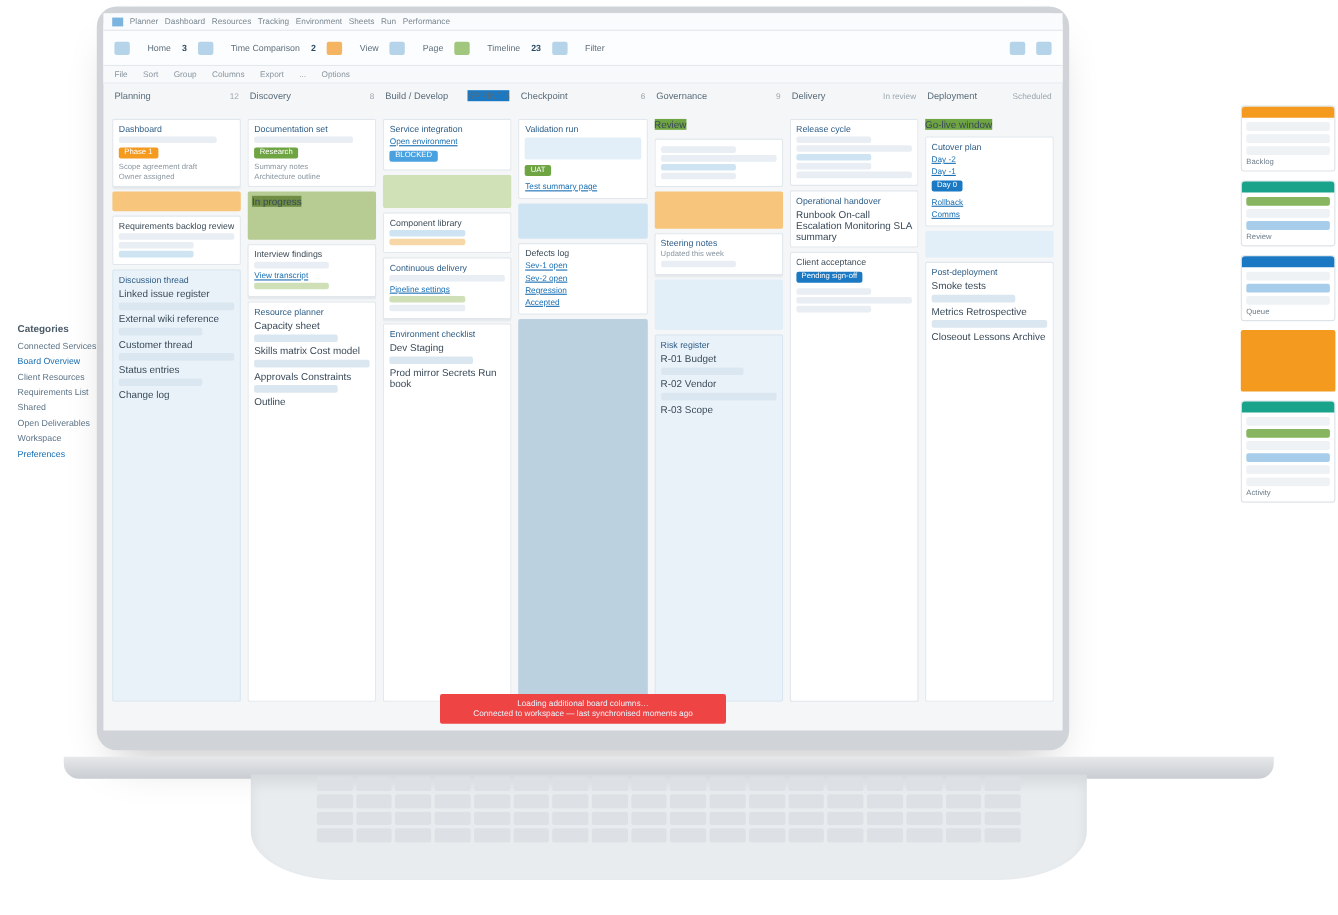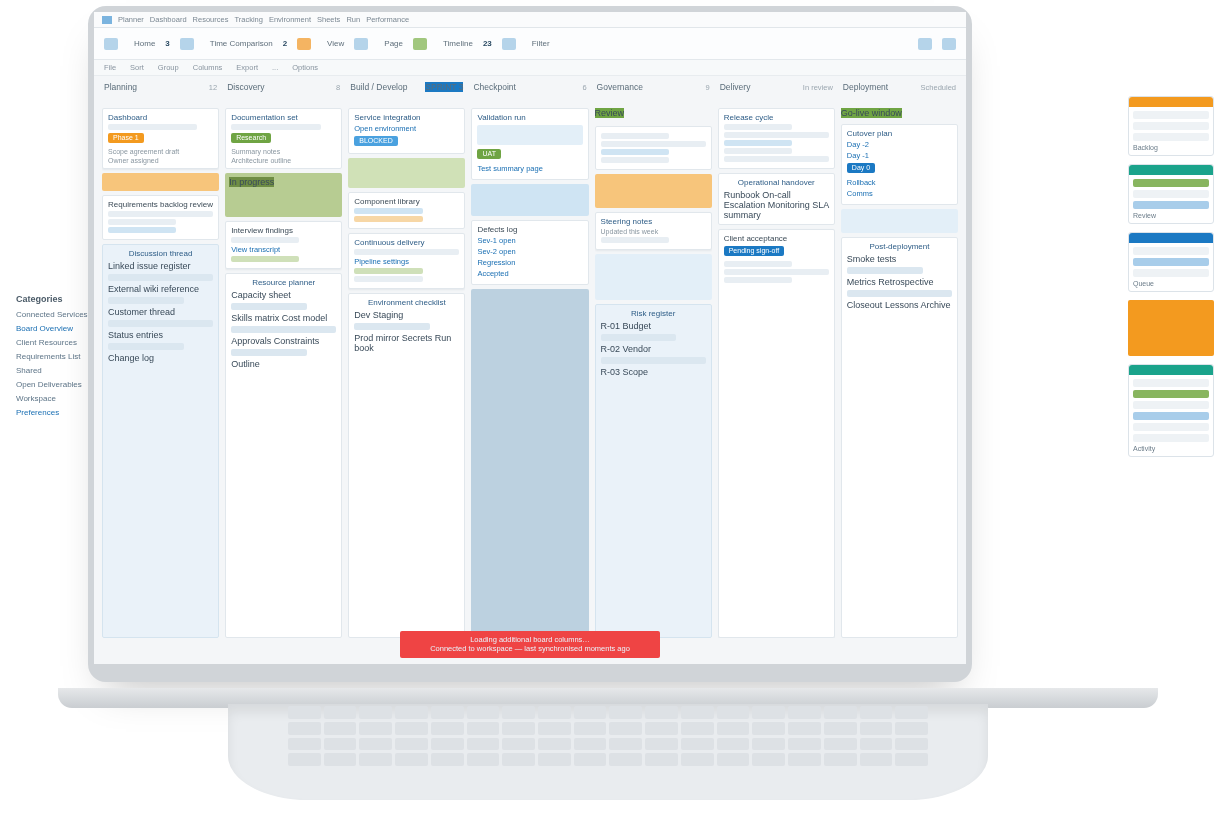--- a/index.html
+++ b/index.html
@@ -80,34 +80,34 @@
   .chip.orange { background: #f39a1f; }
   .chip.sky    { background: #4aa1df; }
   .card .ttl  { font-size: 8px; color: #2d5c86; margin-bottom: 2px; white-space: nowrap; overflow: hidden; filter: blur(.35px);}
   .card .ttl.dark { color: #3c4b57; }
   .card .ln   { height: 6px; background: #e8eef3; border-radius: 2px; margin: 2px 0; }
   .card .ln.s { width: 65%; }
   .card .ln.m { width: 85%; }
   .card .ln.b { background: #cfe4f3; }
   .card .ln.g { background: #cfe0b9; }
   .card .ln.o { background: #f7d7a6; }
-  .card .lnk  { font-size: 7.5px; color: #1a6fb3; margin: 2px 0; filter: blur(.3px); display:block;}
+  .card .lnk  { font-size: 7.5px; color: #1a6fb3; margin: 2px 0; filter: blur(.3px); display:block;text-decoration:underline;}
   .card .sub  { font-size: 7px; color: #8a97a1; filter: blur(.35px); display:block; margin-top:2px;}
 
   .fill       { border-radius: 2px; }
   .fill.blue  { background: #cfe4f3; }
   .fill.lblue { background: #e3eff8; }
   .fill.green { background: #d0e1b7; }
   .fill.orange{ background: #f7c57b; }
   .fill.olive { background: #b7cc92; }
   .fill.slate { background: #bcd1e0; }
 
   .block      { border: 1px solid #e1e7ec; border-radius: 2px; padding: 4px 5px; background:#fff;}
   .block.blue-tint { background: #eaf2f9; border-color:#d5e4ef;}
-  .block .hdr { font-size: 8px; color: #2d5c86; margin-bottom: 3px; filter: blur(.3px); text-align: center;}
+  .block .hdr { font-size: 8px; color: #2d5c86; margin-bottom: 3px; filter: blur(.3px);}
   .block .row-ln { height: 7px; background: #dbe7f0; margin: 3px 0; border-radius: 2px; }
   .block .row-ln.s { width: 72%; }
 
   
   .banner     { position: absolute; left: 50%; transform: translateX(-50%); bottom: 6px;
                 min-width: 260px; background: #ef4444; color: #e9f3fb; font-size: 7.5px;
                 padding: 4px 19px; text-align: center; border-radius: 2px; filter: blur(.3px);
                 line-height: 1.3; }
 </style>
 </head>

